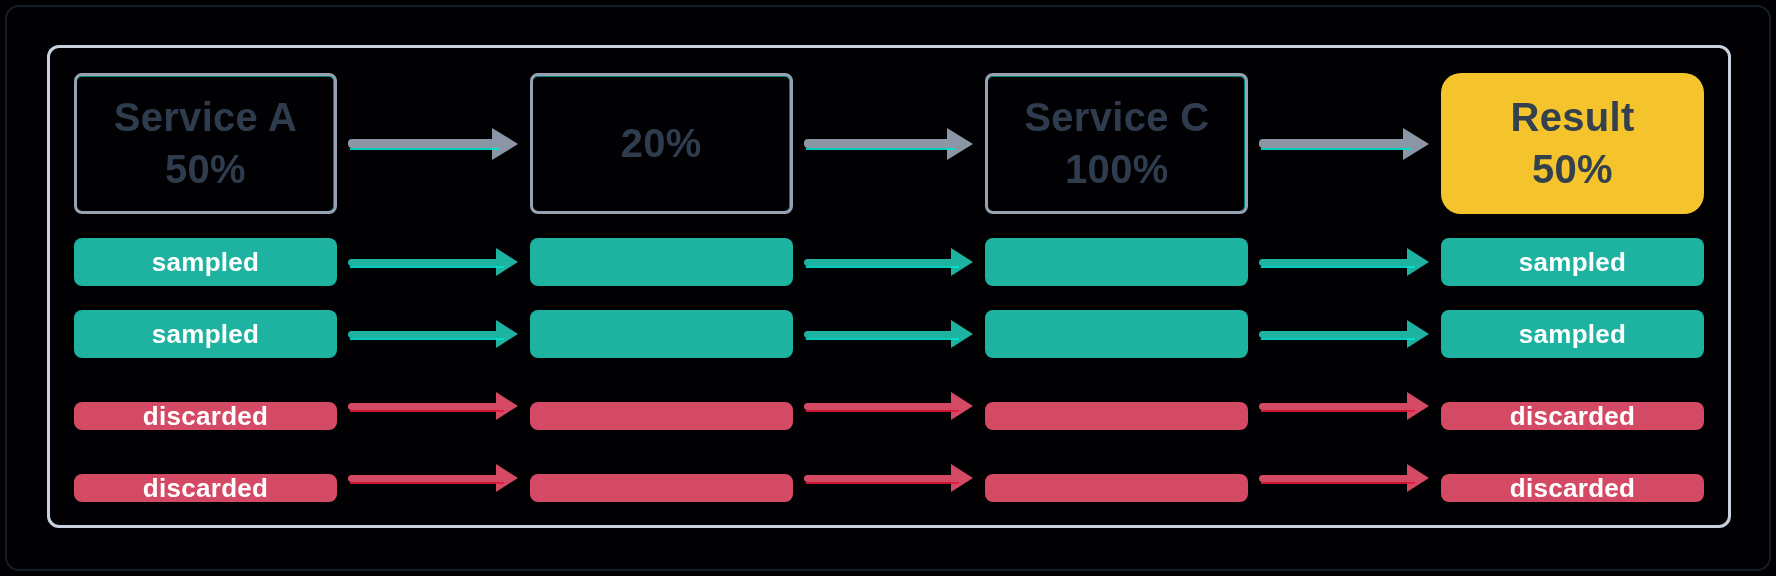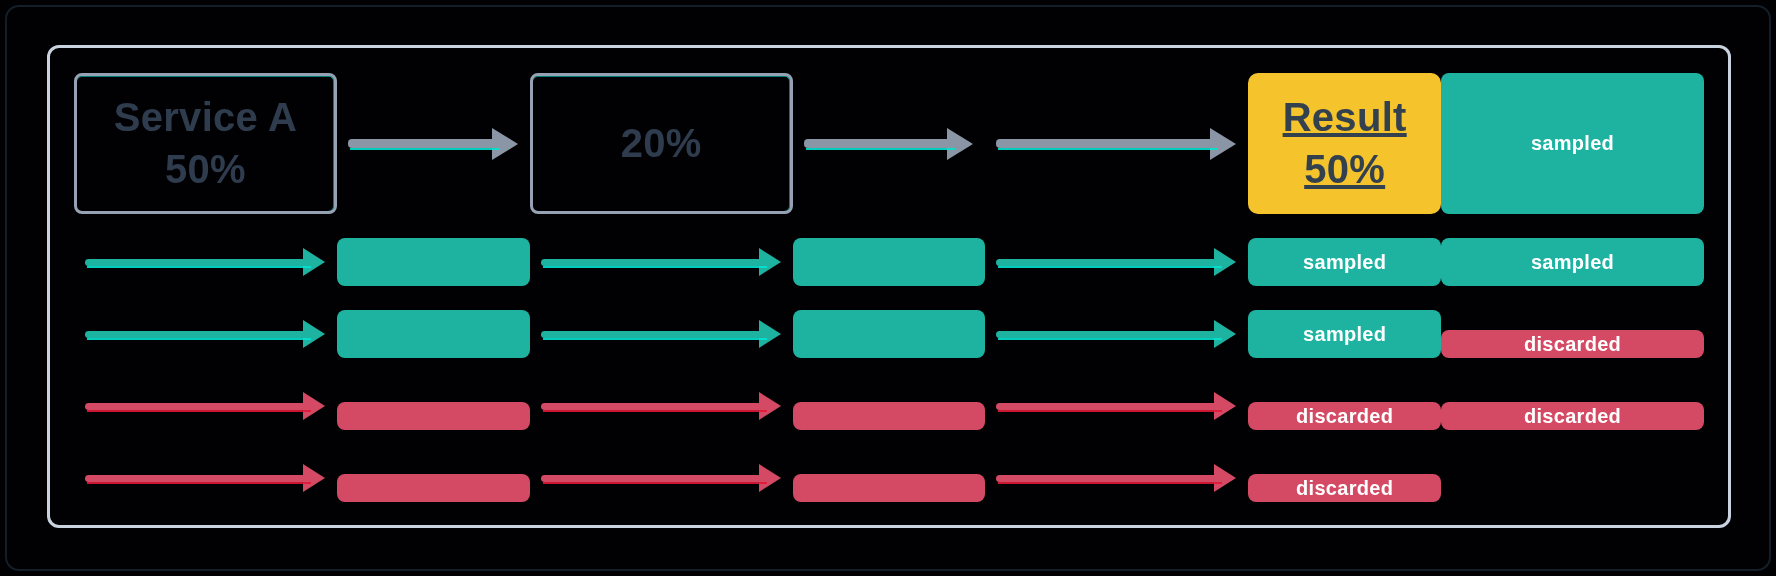--- a/index.html
+++ b/index.html
@@ -44,30 +44,29 @@
     letter-spacing: .3px;
   }
   .stage.service {
     border: 3px solid var(--stage-border);
     border-radius: 8px;
     color: var(--stage-text);
     box-shadow: inset 0 1px 0 rgba(0,227,207,.55), inset -1px 0 0 rgba(0,227,207,.55);
   }
   .stage.result {
     background: var(--result-fill);
-    border-radius: 10px;
+    border-radius: 20px;
     color: var(--result-text);
-    text-decoration: underline;
   }
   
   .bar {
     border-radius: 8px;
     display: flex; align-items: center; justify-content: center;
     color: var(--bar-text);
-    font-size: 20px; font-weight: 700;
+    font-size: 26px; font-weight: 700;
     letter-spacing: .3px;
   }
   .bar.sampled { background: var(--teal); }
   .bar.discarded { background: var(--red); margin-top: 20px; }
   
   .arrow {
     align-self: center;
     display: flex; align-items: center;
     width: 100%;
     padding: 0 12px 0 11px;
@@ -114,20 +113,24 @@
         <div class="shaft"></div>
         <div class="head"></div>
       </div>
       <div class="stage service">
         <div class="stage-rate">20%</div>
       </div>
       <div class="arrow stage-arrow">
         <div class="shaft"></div>
         <div class="head"></div>
       </div>
+      <div class="stage service">
+        <div class="stage-name">Service C</div>
+        <div class="stage-rate">100%</div>
+      </div>
       <div class="arrow stage-arrow">
         <div class="shaft"></div>
         <div class="head"></div>
       </div>
       <div class="stage result">
         <div class="stage-name">Result</div>
         <div class="stage-rate">50%</div>
       </div>
       <div class="bar sampled">
         <div class="bar-label">sampled</div>

